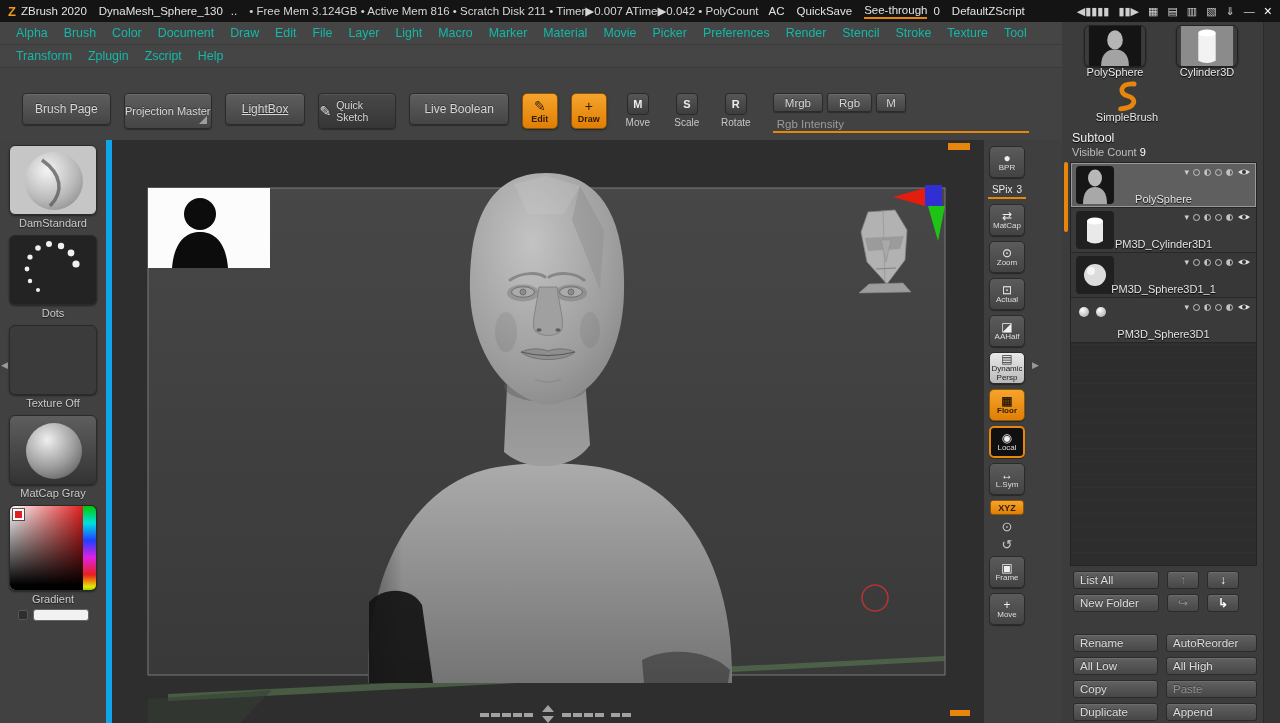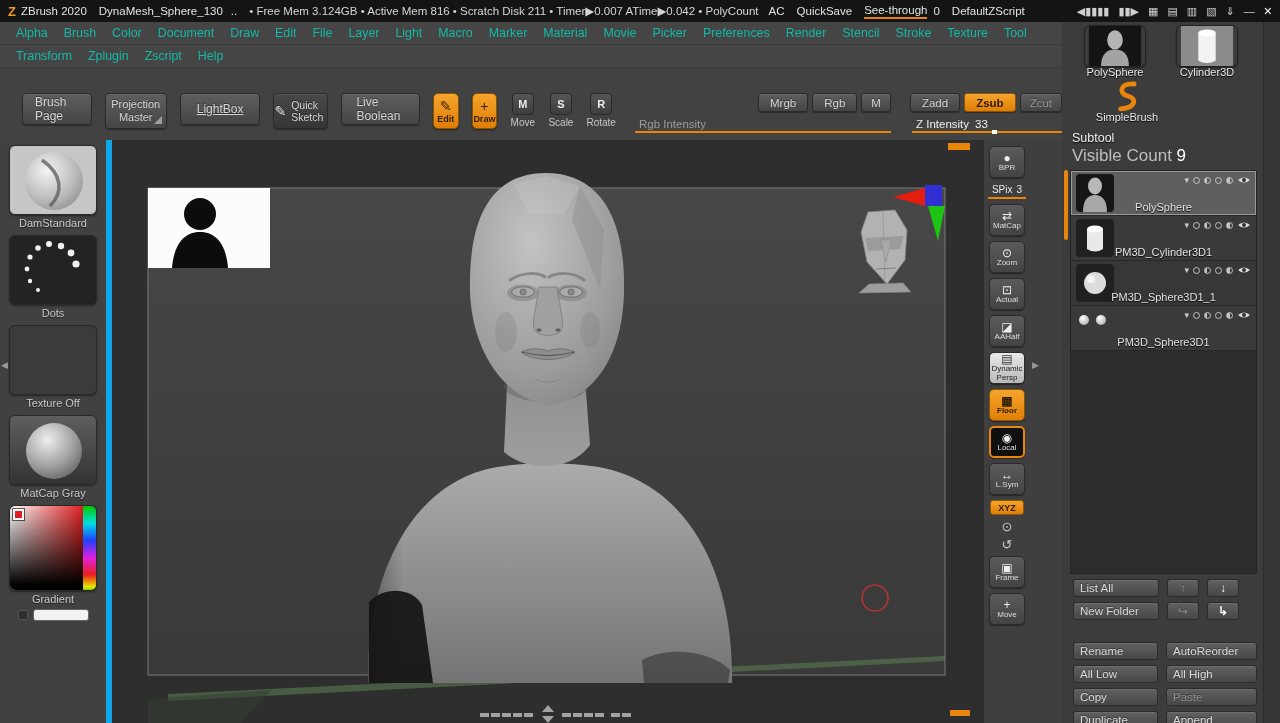--- a/index.html
+++ b/index.html
@@ -33,21 +33,21 @@
   .lightbox { height:32px; padding:0 16px;text-decoration:underline; }
   .qsketch { height:36px; width:78px; background:linear-gradient(#484848,#363636); font-size:10.5px; line-height:1.15; gap:5px; text-align:left; }
   .qsketch .ico { font-size:14px; color:#e6e6e6; }
   .liveb { height:32px; padding:0 14px; }
   .tile { width:36px; height:36px; border-radius:5px; display:flex; flex-direction:column; align-items:center; justify-content:center; font-size:9px; gap:1px; cursor:default; }
   .tile.orange { background:linear-gradient(#f6a42c,#e07e05); border:1px solid #8a5505; color:#2e1e02; font-weight:bold; box-shadow:0 1px 2px #0007; }
   .tile .ico { font-size:14px; line-height:1; font-weight:normal; }
   .mini { display:flex; flex-direction:column; align-items:center; gap:2px; width:36px; }
   .mtile { width:22px; height:22px; border-radius:4px; background:linear-gradient(#565656,#3d3d3d); border:1px solid #292929; color:#ececec; font-size:11px; font-weight:bold; display:flex; align-items:center; justify-content:center; }
   .mlabel { font-size:10px; color:#c6c6c6; }
-  .group-col { display:flex; flex-direction:column; gap:3px; margin-left:6px;align-items:flex-end; }
+  .group-col { display:flex; flex-direction:column; gap:3px; margin-left:6px; }
   .grp-row { display:flex; gap:4px; }
   .pill { height:19px; border-radius:3px; font-size:11.5px; padding:0 11px; }
   .pill.narrow { padding:0 9px; }
   .pill.zsub { background:linear-gradient(#f6a42c,#e07e05); color:#2c1c02; border-color:#8a5505; font-weight:bold; text-shadow:none; }
   .pill.dim { color:#979797; }
   .slider { position:relative; height:17px; font-size:11.5px; display:flex; align-items:center; padding:0 4px; gap:6px; }
   .slider .track { position:absolute; left:0; right:0; bottom:-1px; height:2px; background:#e8860c; }
   .slider .tick { position:absolute; bottom:-2px; width:5px; height:4px; background:#f5f5f5; }
   .slider.rgb { width:256px; color:#9b9b9b; }
   .slider.z { width:150px; color:#efefef; }
@@ -95,21 +95,21 @@
   .tool-panel { width:218px; background:#3c3c3c; position:relative; }
   .tp-rail { position:absolute; top:0; right:0; bottom:0; width:17px; background:#353535; border-left:1px solid #2b2b2b; }
   .tp-inner { position:absolute; left:0; top:0; right:17px; bottom:0; padding:3px 6px 0 8px; }
   .tools-row { display:flex; gap:26px; padding-left:12px; }
   .tool-item { display:flex; flex-direction:column; align-items:center; width:66px; cursor:default; }
   .tool-thumb { width:62px; height:42px; border-radius:6px; overflow:hidden; border:1px solid #222; box-shadow:0 1px 2px rgba(0,0,0,.5); }
   .tool-label { font-size:11px; color:#e9e9e9; margin-top:-1px; text-shadow:0 1px 1px #000; }
   .sb-row { padding-left:24px; margin-top:2px; }
   .sb-thumb { width:42px; height:32px; border:none; box-shadow:none; border-radius:0; }
   .subtool-header { font-size:12.5px; color:#f2f2f2; margin:8px 0 1px 2px; text-shadow:0 1px 1px #000; }
-  .visible-count { font-size:17px; color:#bdbdbd; margin:0 0 4px 2px; }
+  .visible-count { font-size:11px; color:#bdbdbd; margin:0 0 4px 2px; }
   .visible-count .val { color:#fff; }
   .subtool-wrap { position:relative; }
   .st-scrollmark { position:absolute; left:-6px; top:0; width:4px; height:70px; background:#e8860c; border-radius:2px; }
   .subtool-list { background:#2c2c2c; border:1px solid #242424; height:404px; overflow:hidden;
     background-image:repeating-linear-gradient(to bottom, #2d2d2d 0 12px, #303030 12px 13px); }
   .st-row { position:relative; height:45px; background:#3a3a3a; border-bottom:1px solid #272727; cursor:default; }
   .st-row.alt { background:#373737; }
   .st-row.selected { background:#5f5f5f; box-shadow:inset 0 0 0 1px #999; }
   .st-thumb { position:absolute; left:5px; top:3px; width:38px; height:38px; border-radius:4px; overflow:hidden; }
   .st-icons { position:absolute; top:4px; right:5px; display:flex; align-items:center; gap:4px; }
@@ -228,33 +228,20 @@
             <div class="sbtn pill">Mrgb</div>
             <div class="sbtn pill">Rgb</div>
             <div class="sbtn pill narrow">M</div>
           </div>
           <div class="slider rgb">
             <span>Rgb Intensity</span>
             <span class="track"></span>
           </div>
         </div>
 
-        <div class="group-col">
-          <div class="grp-row">
-            <div class="sbtn pill">Zadd</div>
-            <div class="sbtn pill zsub">Zsub</div>
-            <div class="sbtn pill dim narrow">Zcut</div>
-          </div>
-          <div class="slider z">
-            <span>Z Intensity</span>
-            <span>33</span>
-            <span class="track"></span>
-            <span class="tick" style="left:53%"></span>
-          </div>
-        </div>
       </div>
 
       <div class="workspace">
 
         <div class="left-panel">
           <div class="lp-item">
             <div class="lp-thumb thumb-dam">
               <svg width="88" height="70" viewBox="0 0 88 70">
                 <defs>
                     <radialGradient id="damG" cx="0.38" cy="0.32" r="0.85">

